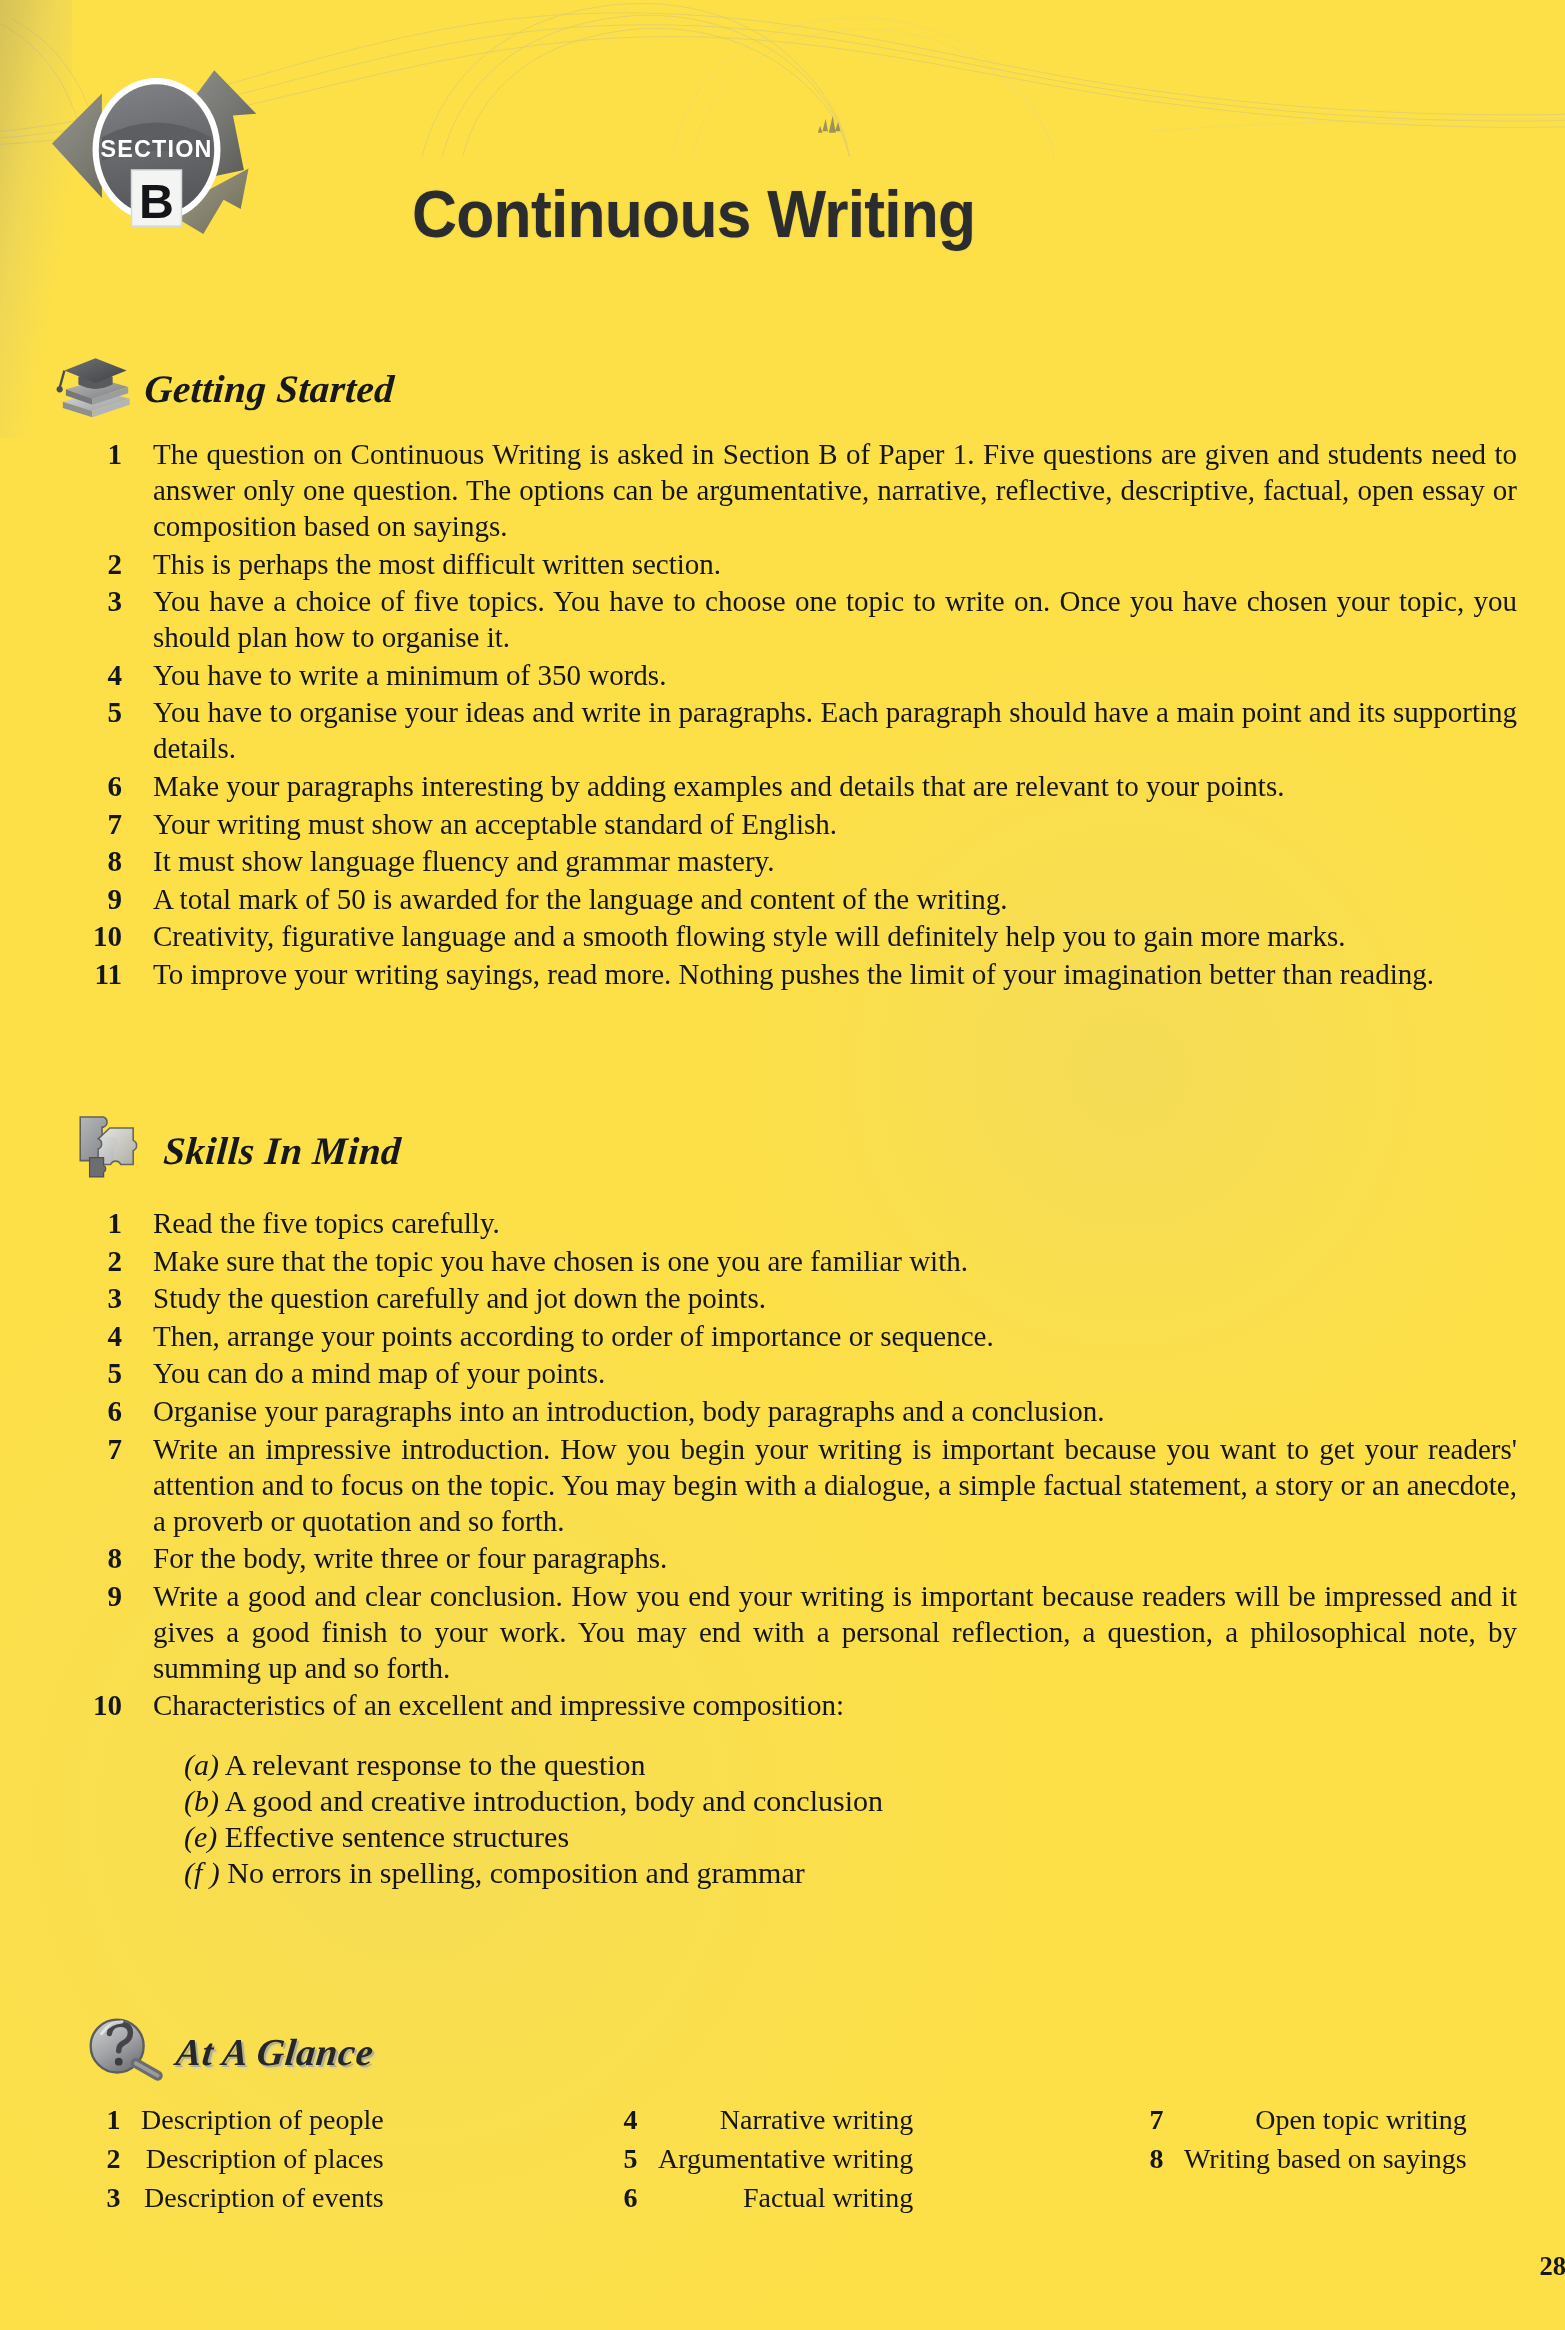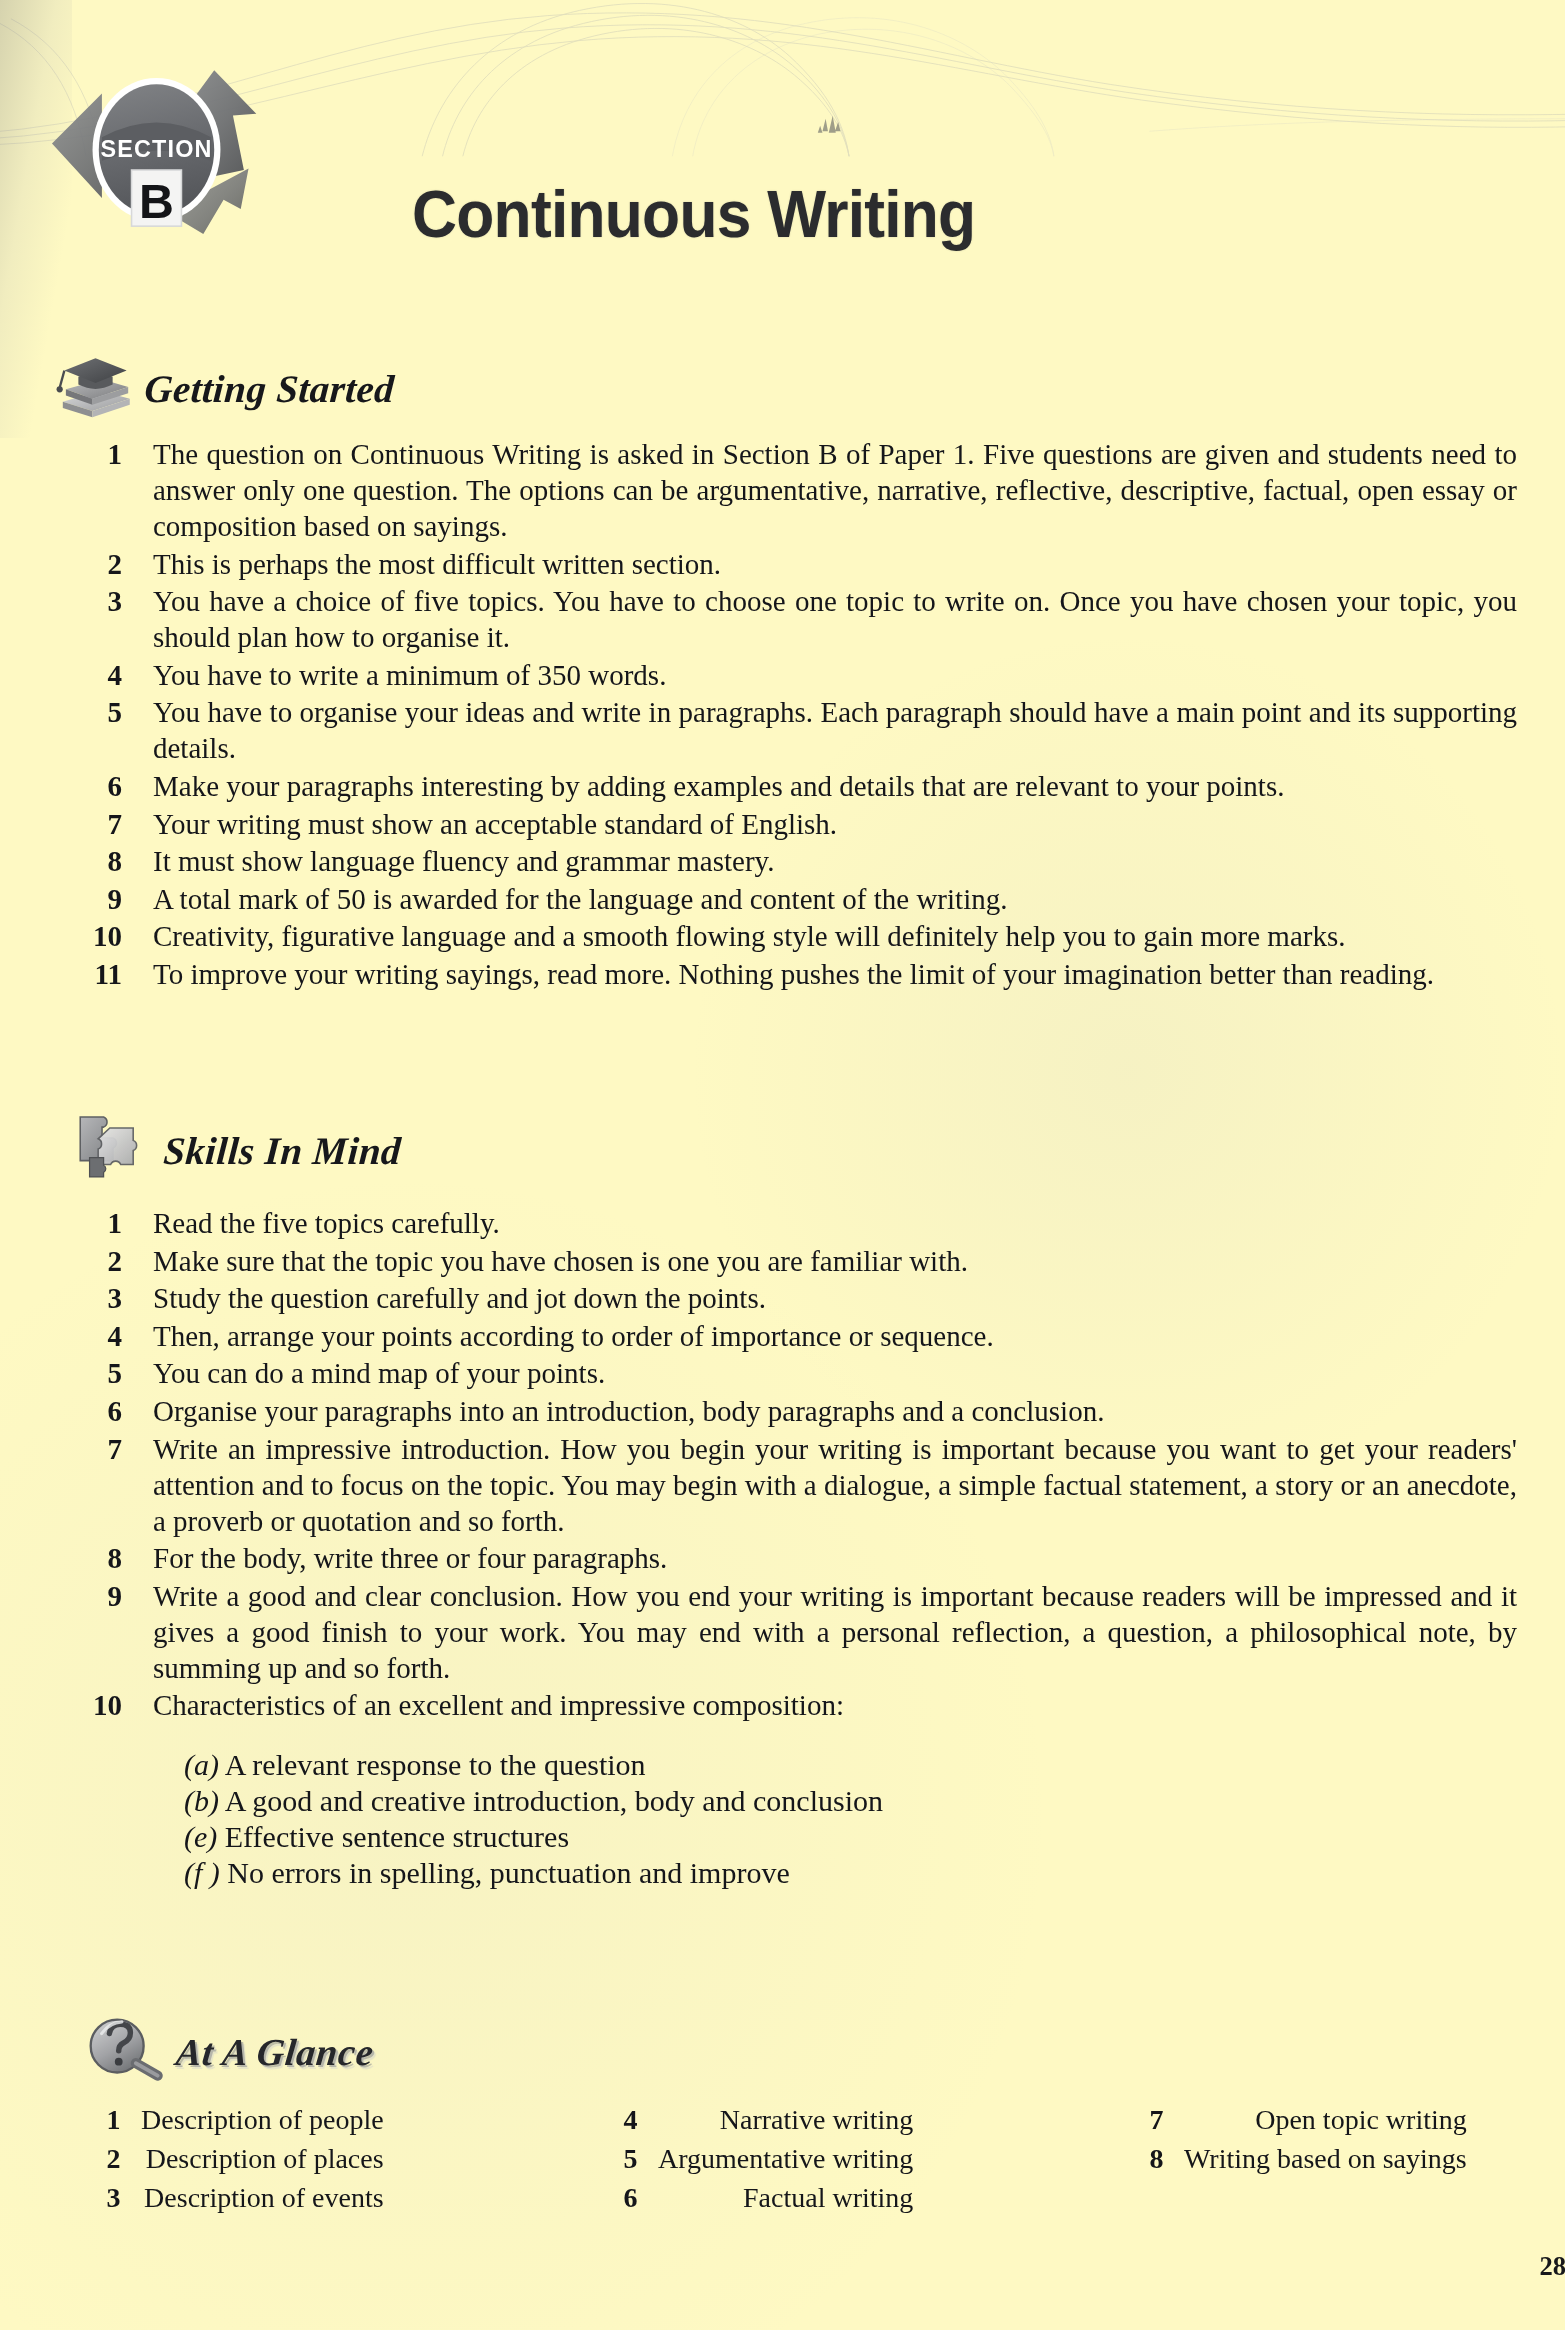--- a/index.html
+++ b/index.html
@@ -4,21 +4,21 @@
 <style>
   html, body {
     margin: 0;
     padding: 0;
     background: #ffffff;
   }
   .page {
     position: relative;
     width: 1566px;
     height: 2330px;
-    background: #fef9c3;
+    background: #fde047;
     overflow: hidden;
     font-family: "Liberation Serif", "DejaVu Serif", serif;
     color: #15161a;
   }
 
   
   .scan-swirls {
     position: absolute;
     left: 0; top: 0;
     width: 1566px; height: 168px;
@@ -411,21 +411,21 @@
       <div class="numrow">
         <span class="num">10</span>
         <span class="txt">Characteristics of an excellent and impressive composition:</span>
       </div>
     </div>
 
   <div class="sublist" id="sim-sublist" style="position:absolute; left:47px; top:1745px; width:1251px;">
       <div class="subrow"><span class="alpha">(a)</span><span> A relevant response to the question</span></div>
       <div class="subrow"><span class="alpha">(b)</span><span> A good and creative introduction, body and conclusion</span></div>
       <div class="subrow"><span class="alpha">(e)</span><span> Effective sentence structures</span></div>
-      <div class="subrow"><span class="alpha">(f )</span><span> No errors in spelling, punctuation and improve</span></div>
+      <div class="subrow"><span class="alpha">(f )</span><span> No errors in spelling, composition and grammar</span></div>
     </div>
 
   <div class="sec-head" style="left:86px; top:2007px;">
     <span class="sec-icon">
       <svg width="81" height="75" viewBox="0 0 104 96">
         <defs>
           <linearGradient id="lensG" x1="0" y1="0" x2="0.6" y2="1">
             <stop offset="0%" stop-color="#d4d5d6"></stop>
               <stop offset="60%" stop-color="#a2a3a6"></stop>
               <stop offset="100%" stop-color="#76787b"></stop>

